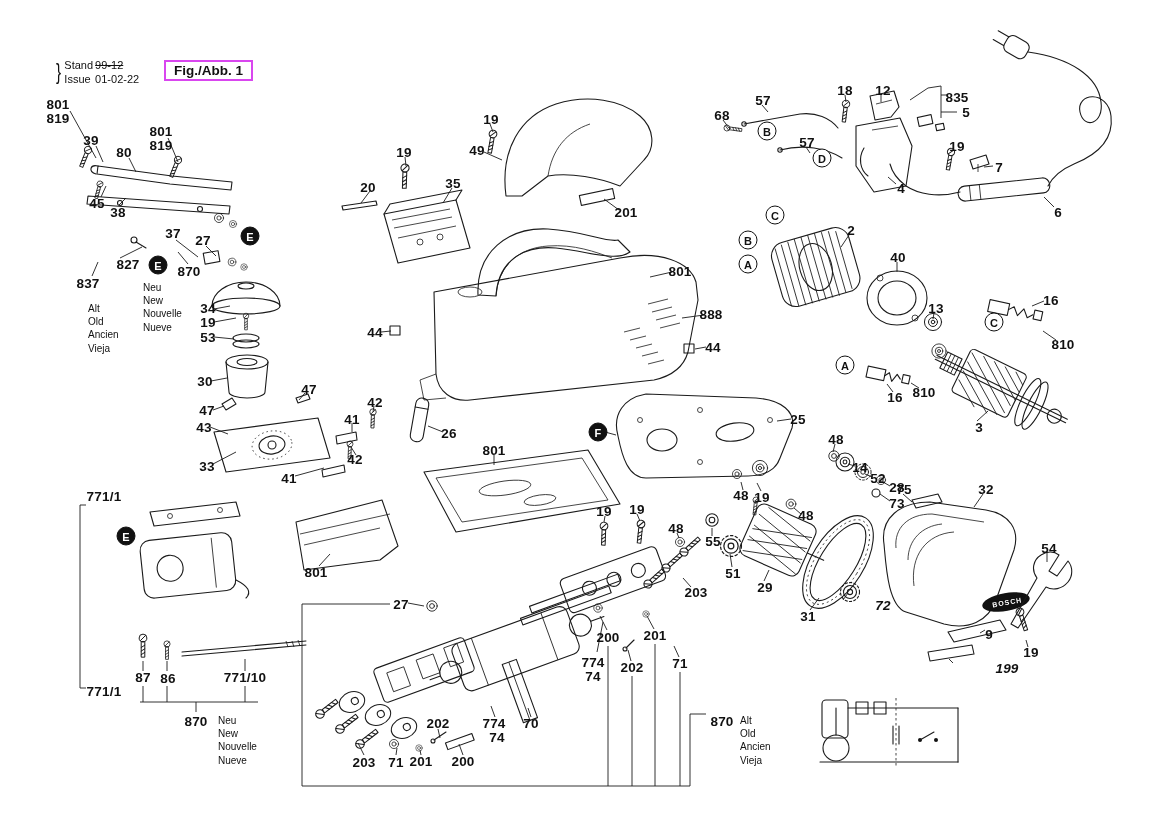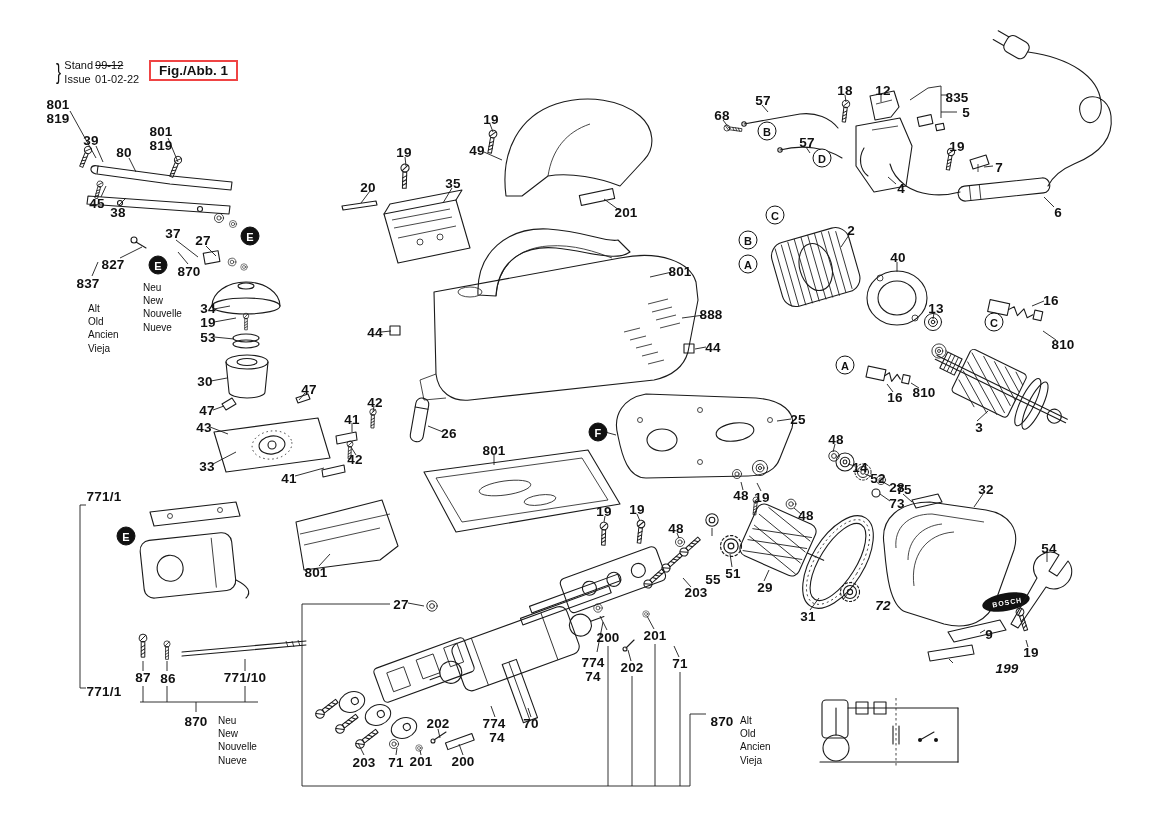--- a/index.html
+++ b/index.html
@@ -18,21 +18,21 @@
            white-space:nowrap;letter-spacing:.2px}
   .callout.circled{width:17px;height:17px;border:1.5px solid #111;border-radius:50%;
            display:flex;align-items:center;justify-content:center;font-size:11px;background:#fff}
   .callout.circled.filled{background:#111;color:#fff;border-color:#111}
   .note{position:absolute;font-size:10px;line-height:1.32}
   .header-partnos{position:absolute;left:55px;top:40px;font-size:12.5px;letter-spacing:.4px}
   .header-stand{position:absolute;left:55px;top:58px;font-size:11px;line-height:1.3;
                 display:grid;grid-template-columns:auto auto auto;column-gap:2px;align-items:center}
   .header-stand .brace{grid-row:1/3;font-size:22px;font-weight:400;transform:scaleX(.7);line-height:1}
   .strike{text-decoration:line-through}
-  .figbox{position:absolute;left:149px;top:60px;border:2px solid #ef4444;padding:1px 8px;
+  .figbox{position:absolute;left:164px;top:60px;border:2px solid #d946ef;padding:1px 8px;
           font-weight:bold;font-size:13.5px;background:#fff}
   .footer{position:absolute;left:978px;top:696px;font-size:11px;line-height:1.3}
 </style>
 </head>
 <body>
 
 <div class="page">
 
   <svg class="art" viewBox="0 0 1169 826" xmlns="http://www.w3.org/2000/svg">
     <defs>
@@ -384,21 +384,21 @@
       <span class="callout" style="left: 58px; top: 118px;">819</span>
       <span class="callout" style="left: 91px; top: 140px;">39</span>
       <span class="callout" style="left: 124px; top: 152px;">80</span>
       <span class="callout" style="left: 161px; top: 131px;">801</span>
       <span class="callout" style="left: 161px; top: 145px;">819</span>
       <span class="callout" style="left: 97px; top: 203px;">45</span>
       <span class="callout" style="left: 118px; top: 212px;">38</span>
       <span class="callout" style="left: 173px; top: 233px;">37</span>
       <span class="callout" style="left: 203px; top: 240px;">27</span>
       <span class="callout circled filled" style="left: 250px; top: 236px;">E</span>
-      <span class="callout" style="left: 113px; top: 264px;">827</span>
+      <span class="callout" style="left: 128px; top: 264px;">827</span>
       <span class="callout circled filled" style="left: 158px; top: 265px;">E</span>
       <span class="callout" style="left: 189px; top: 271px;">870</span>
       <span class="callout" style="left: 88px; top: 283px;">837</span>
       <span class="callout" style="left: 208px; top: 308px;">34</span>
       <span class="callout" style="left: 208px; top: 322px;">19</span>
       <span class="callout" style="left: 208px; top: 337px;">53</span>
       <span class="callout" style="left: 205px; top: 381px;">30</span>
       <span class="callout" style="left: 207px; top: 410px;">47</span>
       <span class="callout" style="left: 204px; top: 427px;">43</span>
       <span class="callout" style="left: 309px; top: 389px;">47</span>
@@ -449,21 +449,21 @@
       <span class="callout" style="left: 860px; top: 467px;">14</span>
       <span class="callout" style="left: 878px; top: 478px;">52</span>
       <span class="callout" style="left: 897px; top: 487px;">28</span>
       <span class="callout" style="left: 897px; top: 503px;">73</span>
       <span class="callout" style="left: 741px; top: 495px;">48</span>
       <span class="callout" style="left: 762px; top: 497px;">19</span>
       <span class="callout" style="left: 806px; top: 515px;">48</span>
       <span class="callout" style="left: 604px; top: 511px;">19</span>
       <span class="callout" style="left: 637px; top: 509px;">19</span>
       <span class="callout" style="left: 676px; top: 528px;">48</span>
-      <span class="callout" style="left: 713px; top: 541px; margin-top: 38px;">55</span>
+      <span class="callout" style="left: 713px; top: 541px;">55</span>
       <span class="callout" style="left: 733px; top: 573px;">51</span>
       <span class="callout" style="left: 765px; top: 587px;">29</span>
       <span class="callout" style="left: 904px; top: 489px;">75</span>
       <span class="callout" style="left: 986px; top: 489px;">32</span>
       <span class="callout" style="left: 1049px; top: 548px;">54</span>
       <span class="callout" style="left: 808px; top: 616px;">31</span>
       <span class="callout" style="left: 883px; top: 605px; font-style: italic;">72</span>
       <span class="callout" style="left: 989px; top: 634px;">9</span>
       <span class="callout" style="left: 1031px; top: 652px;">19</span>
       <span class="callout" style="left: 1007px; top: 668px; font-style: italic;">199</span>

